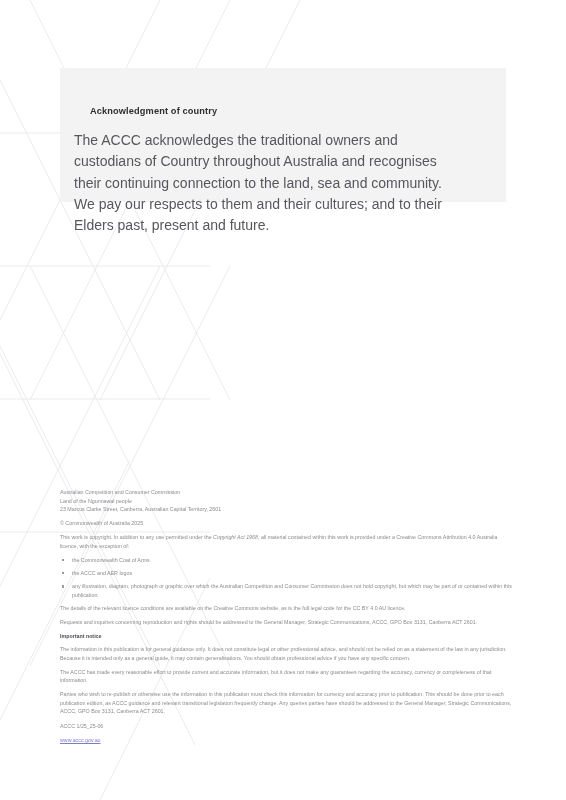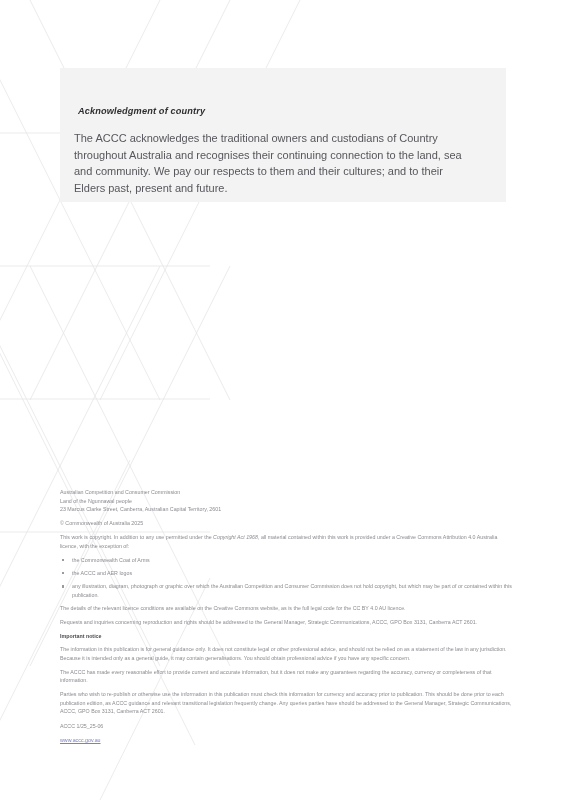--- a/index.html
+++ b/index.html
@@ -40,26 +40,25 @@
     background: #f3f3f3;
     z-index: 1;
     box-sizing: border-box;
     padding: 38px 36px 0 14px;
   }
   .ack-title {
     font-size: 9.2px;
     font-weight: bold;
     color: #2f2f33;
     letter-spacing: .15px;
-    margin: 0 0 13px 4px;
+    margin: 0 0 13px 16px;
     line-height: 1.2;
-    font-style: italic;
   }
   .ack-body {
-    font-size: 11px;
+    font-size: 14px;
     color: #56565c;
     line-height: 1.52;
     margin: 0;
     max-width: 392px;
   }
 
   
   .imprint {
     position: absolute;
     left: 60px;

